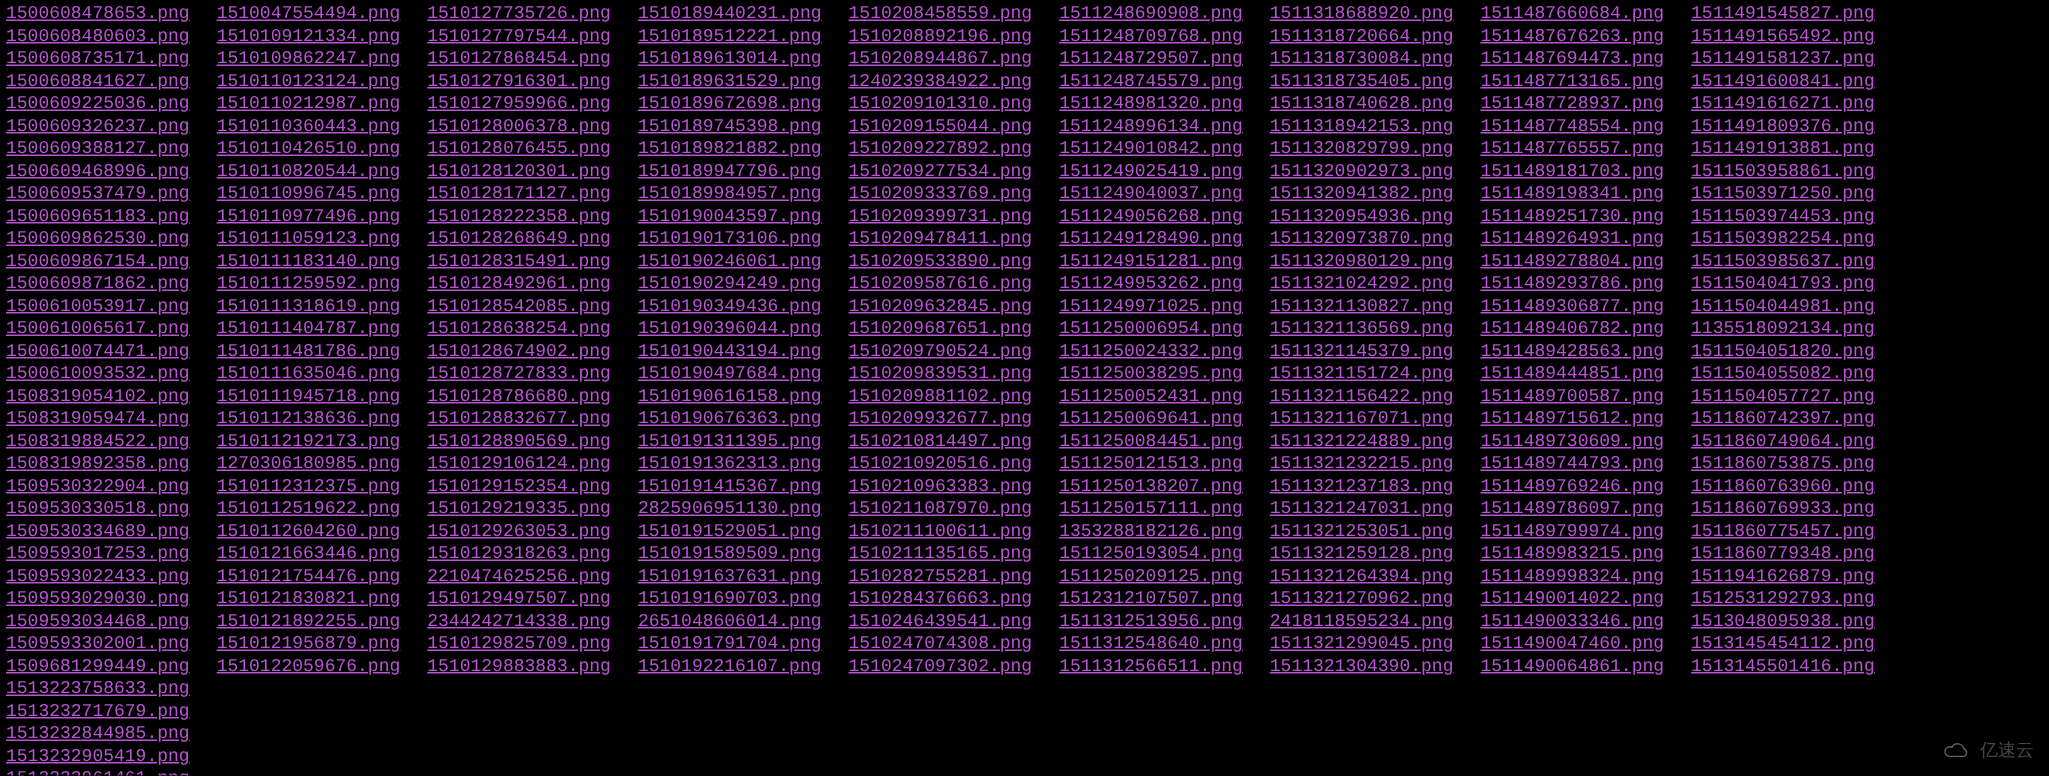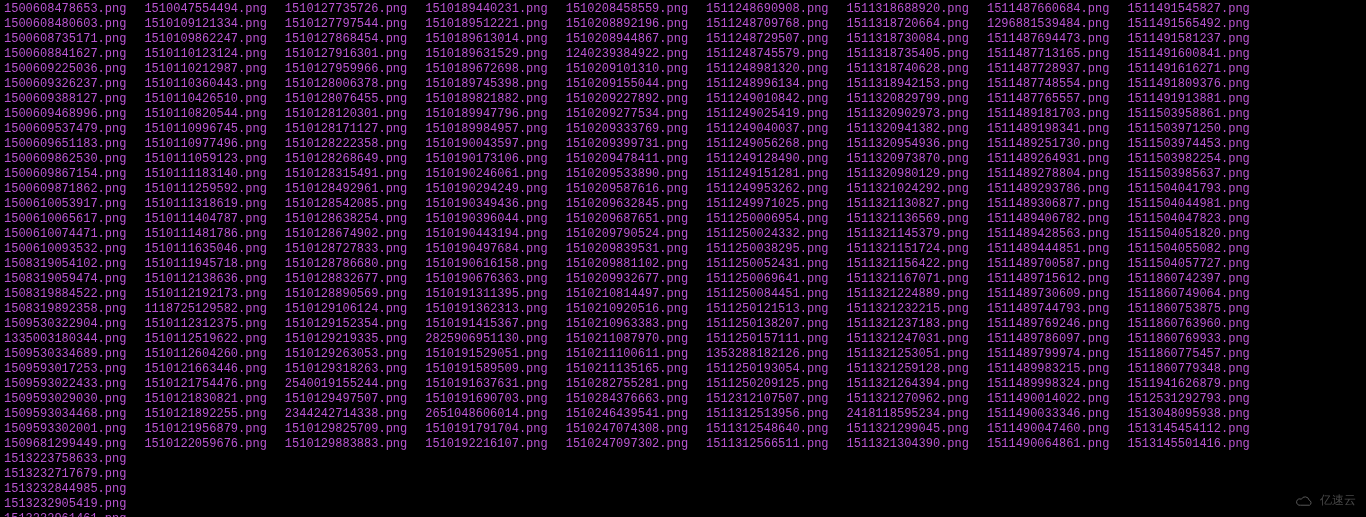--- a/index.html
+++ b/index.html
@@ -18,32 +18,33 @@
       color: #ba55d3;
     }
     .file-listing {
       display: flex;
       flex-wrap: wrap;
     }
     .column {
       display: flex;
       flex-direction: column;
       margin-right: 18px;
+      text-decoration: underline;
     }
     .file {
       color: #ba55d3;
       white-space: nowrap;
     }
     .watermark {
       position: absolute;
       right: 10px;
       bottom: 8px;
       color: #666;
       display: flex;
-      align-items: center;
+      align-items: flex-start;
       gap: 4px;
       opacity: .7;
     }
     .watermark svg { width: 22px; height: 14px; }
   </style>
 </head>
 <body>
 
 <div class="terminal">
   <div id="listing" class="file-listing">
@@ -63,21 +64,21 @@
         <div class="file">1500609871862.png</div>
         <div class="file">1500610053917.png</div>
         <div class="file">1500610065617.png</div>
         <div class="file">1500610074471.png</div>
         <div class="file">1500610093532.png</div>
         <div class="file">1508319054102.png</div>
         <div class="file">1508319059474.png</div>
         <div class="file">1508319884522.png</div>
         <div class="file">1508319892358.png</div>
         <div class="file">1509530322904.png</div>
-        <div class="file">1335003180344.png</div>
+        <div class="file">1509530330518.png</div>
         <div class="file">1509530334689.png</div>
         <div class="file">1509593017253.png</div>
         <div class="file">1509593022433.png</div>
         <div class="file">1509593029030.png</div>
         <div class="file">1509593034468.png</div>
         <div class="file">1509593302001.png</div>
         <div class="file">1509681299449.png</div>
       </div>
       <div class="column">
         <div class="file">1510047554494.png</div>
@@ -93,21 +94,21 @@
         <div class="file">1510111059123.png</div>
         <div class="file">1510111183140.png</div>
         <div class="file">1510111259592.png</div>
         <div class="file">1510111318619.png</div>
         <div class="file">1510111404787.png</div>
         <div class="file">1510111481786.png</div>
         <div class="file">1510111635046.png</div>
         <div class="file">1510111945718.png</div>
         <div class="file">1510112138636.png</div>
         <div class="file">1510112192173.png</div>
-        <div class="file">1118725129582.png</div>
+        <div class="file">1270306180985.png</div>
         <div class="file">1510112312375.png</div>
         <div class="file">1510112519622.png</div>
         <div class="file">1510112604260.png</div>
         <div class="file">1510121663446.png</div>
         <div class="file">1510121754476.png</div>
         <div class="file">1510121830821.png</div>
         <div class="file">1510121892255.png</div>
         <div class="file">1510121956879.png</div>
         <div class="file">1510122059676.png</div>
       </div>
@@ -130,21 +131,21 @@
         <div class="file">1510128674902.png</div>
         <div class="file">1510128727833.png</div>
         <div class="file">1510128786680.png</div>
         <div class="file">1510128832677.png</div>
         <div class="file">1510128890569.png</div>
         <div class="file">1510129106124.png</div>
         <div class="file">1510129152354.png</div>
         <div class="file">1510129219335.png</div>
         <div class="file">1510129263053.png</div>
         <div class="file">1510129318263.png</div>
-        <div class="file">2540019155244.png</div>
+        <div class="file">2210474625256.png</div>
         <div class="file">1510129497507.png</div>
         <div class="file">2344242714338.png</div>
         <div class="file">1510129825709.png</div>
         <div class="file">1510129883883.png</div>
       </div>
       <div class="column">
         <div class="file">1510189440231.png</div>
         <div class="file">1510189512221.png</div>
         <div class="file">1510189613014.png</div>
         <div class="file">1510189631529.png</div>
@@ -266,21 +267,21 @@
         <div class="file">1511321253051.png</div>
         <div class="file">1511321259128.png</div>
         <div class="file">1511321264394.png</div>
         <div class="file">1511321270962.png</div>
         <div class="file">2418118595234.png</div>
         <div class="file">1511321299045.png</div>
         <div class="file">1511321304390.png</div>
       </div>
       <div class="column">
         <div class="file">1511487660684.png</div>
-        <div class="file">1296881539484.png</div>
+        <div class="file">1511487676263.png</div>
         <div class="file">1511487694473.png</div>
         <div class="file">1511487713165.png</div>
         <div class="file">1511487728937.png</div>
         <div class="file">1511487748554.png</div>
         <div class="file">1511487765557.png</div>
         <div class="file">1511489181703.png</div>
         <div class="file">1511489198341.png</div>
         <div class="file">1511489251730.png</div>
         <div class="file">1511489264931.png</div>
         <div class="file">1511489278804.png</div>
@@ -311,21 +312,21 @@
         <div class="file">1511491616271.png</div>
         <div class="file">1511491809376.png</div>
         <div class="file">1511491913881.png</div>
         <div class="file">1511503958861.png</div>
         <div class="file">1511503971250.png</div>
         <div class="file">1511503974453.png</div>
         <div class="file">1511503982254.png</div>
         <div class="file">1511503985637.png</div>
         <div class="file">1511504041793.png</div>
         <div class="file">1511504044981.png</div>
-        <div class="file">1511504047823.png</div>
+        <div class="file">1135518092134.png</div>
         <div class="file">1511504051820.png</div>
         <div class="file">1511504055082.png</div>
         <div class="file">1511504057727.png</div>
         <div class="file">1511860742397.png</div>
         <div class="file">1511860749064.png</div>
         <div class="file">1511860753875.png</div>
         <div class="file">1511860763960.png</div>
         <div class="file">1511860769933.png</div>
         <div class="file">1511860775457.png</div>
         <div class="file">1511860779348.png</div>

